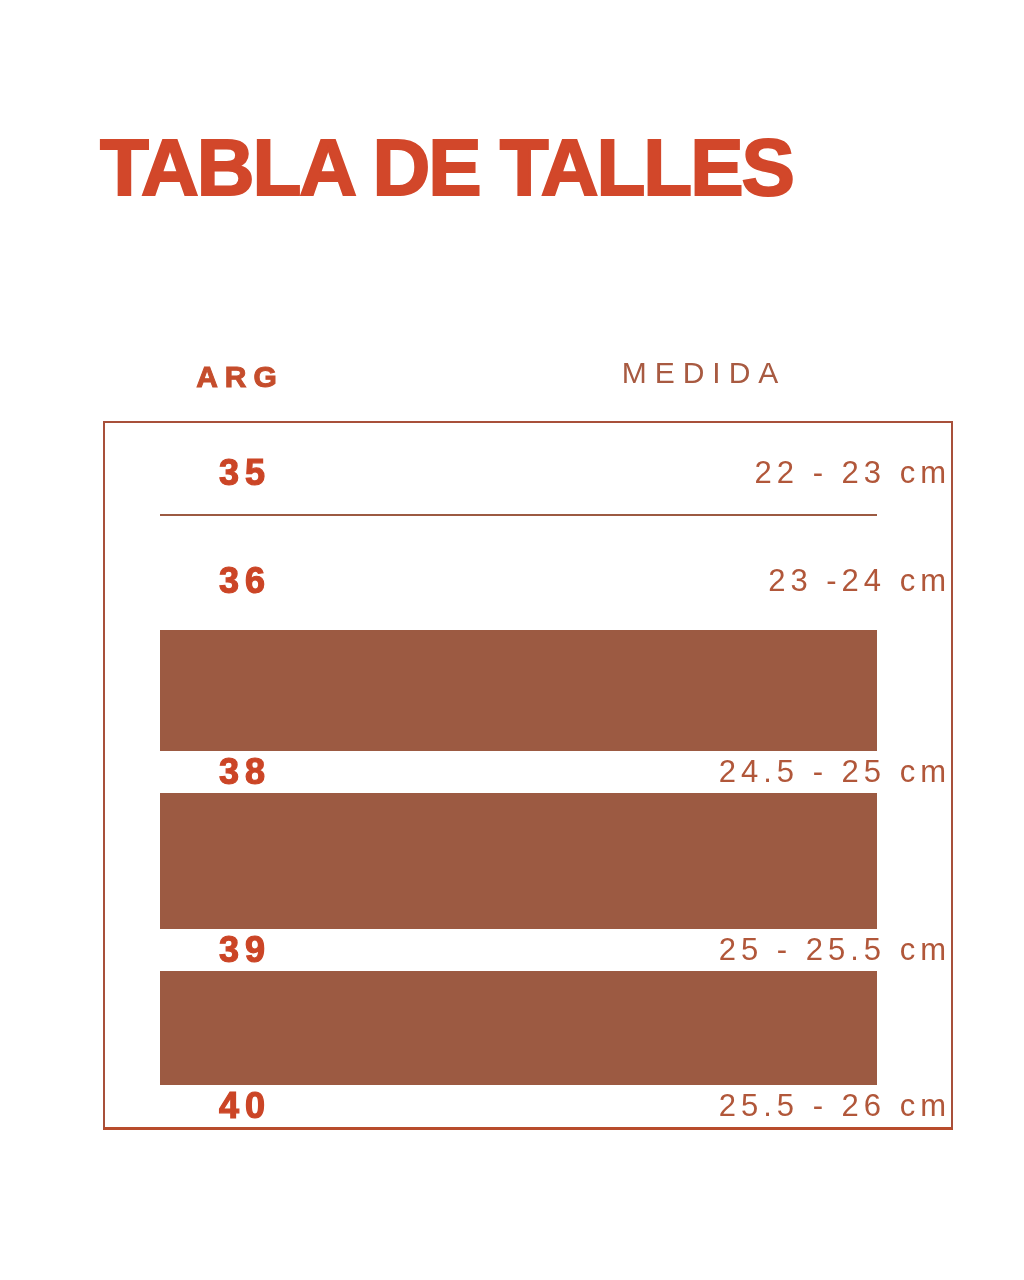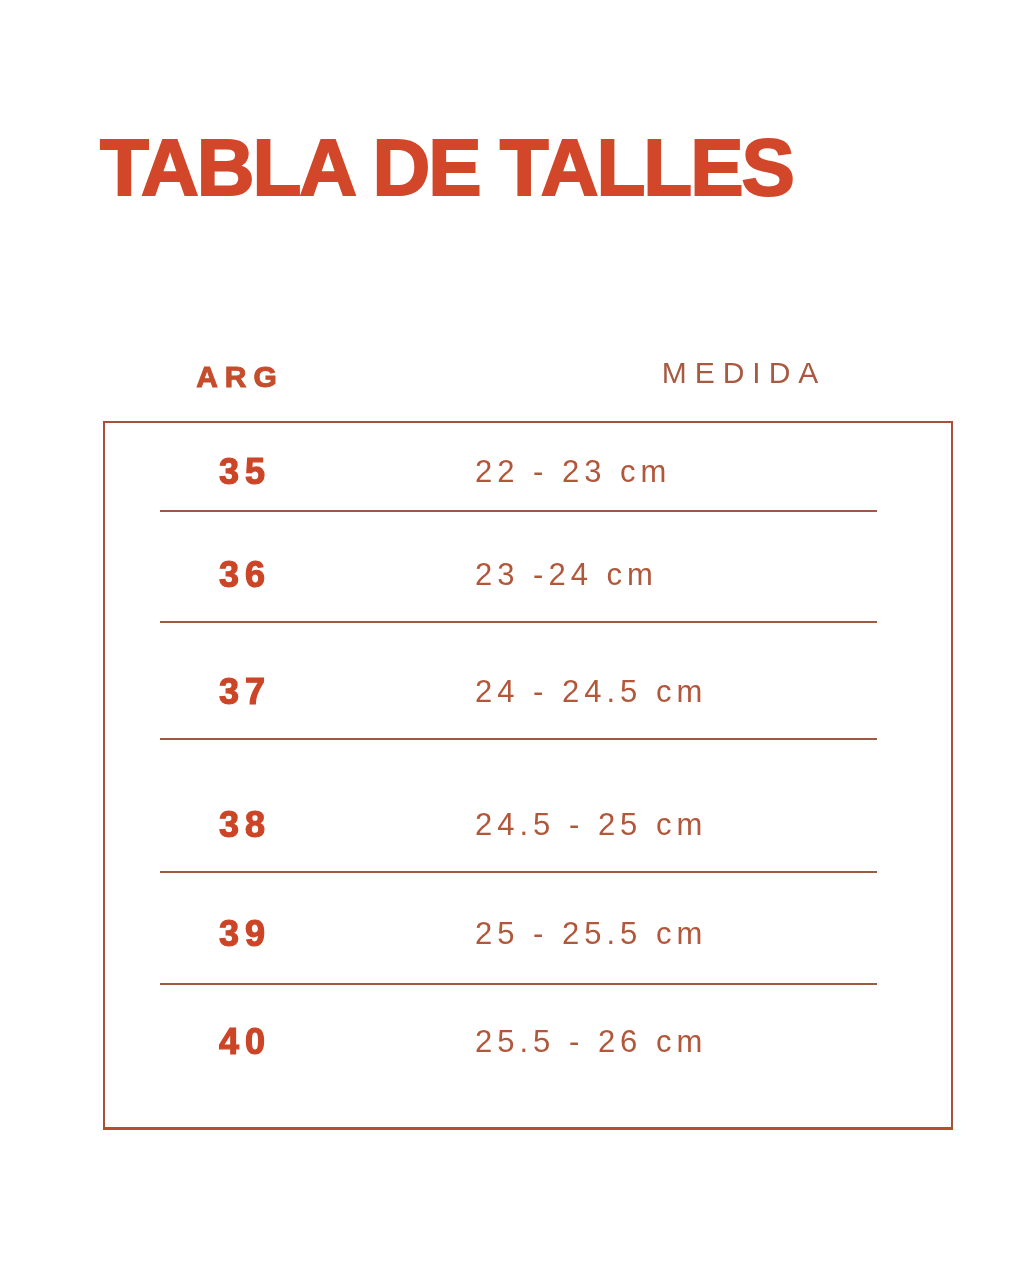--- a/index.html
+++ b/index.html
@@ -14,21 +14,21 @@
     color:var(--title,#d2472a);
     -webkit-text-stroke:2px currentColor;
     white-space:nowrap;
   }
   .col-header{position:absolute;transform:translateX(-50%);white-space:nowrap;}
   .col-header.arg{
     left:240px;top:360px;font-size:30px;font-weight:bold;letter-spacing:7px;
     color:var(--header-arg,#c54d2c);-webkit-text-stroke:1px currentColor;
   }
   .col-header.medida{
-    left:744px;top:356px;font-size:30px;font-weight:400;letter-spacing:8px;
+    left:704px;top:356px;font-size:30px;font-weight:400;letter-spacing:8px;
     color:var(--header-medida,#a85a41);
   }
   .box{
     position:absolute;left:103px;top:421px;width:850px;height:709px;
     box-sizing:border-box;
     border:2px solid var(--table-border,#a8503a);
     border-bottom:3px solid var(--table-border-bottom,#b84c2c);
     display:flex;flex-direction:column;
   }
   .row{
@@ -44,21 +44,21 @@
   .divider{
     flex:0 0 2px;height:2px;width:717px;margin-left:55px;
     background:var(--row-divider,#9c5a42);
   }
   .cell-arg{
     text-align:center;font-size:36px;font-weight:bold;letter-spacing:6px;
     color:var(--size-number,#cb4526);-webkit-text-stroke:1.2px currentColor;
     white-space:nowrap;
   }
   .cell-medida{
-    text-align:left;padding-left:90px;font-size:31px;font-weight:400;
+    text-align:right;padding-left:90px;font-size:31px;font-weight:400;
     letter-spacing:5px;color:var(--measure-text,#b1573a);white-space:nowrap;
   }
 </style>
 </head>
 <body>
 
 <div class="canvas">
   <h1 class="title">TABLA DE TALLES</h1>
 
   <div class="col-header arg">ARG</div>
@@ -69,24 +69,20 @@
       <div class="row">
     <div class="cell-arg">35</div>
     <div class="cell-medida">22 - 23 cm</div>
   </div>
       <div class="divider"></div>
       <div class="row">
     <div class="cell-arg">36</div>
     <div class="cell-medida">23 -24 cm</div>
   </div>
       <div class="divider"></div>
-      <div class="row">
-    <div class="cell-arg">37</div>
-    <div class="cell-medida">24 - 24.5 cm</div>
-  </div>
       <div class="divider"></div>
       <div class="row">
     <div class="cell-arg">38</div>
     <div class="cell-medida">24.5 - 25 cm</div>
   </div>
       <div class="divider"></div>
       <div class="row">
     <div class="cell-arg">39</div>
     <div class="cell-medida">25 - 25.5 cm</div>
   </div>

